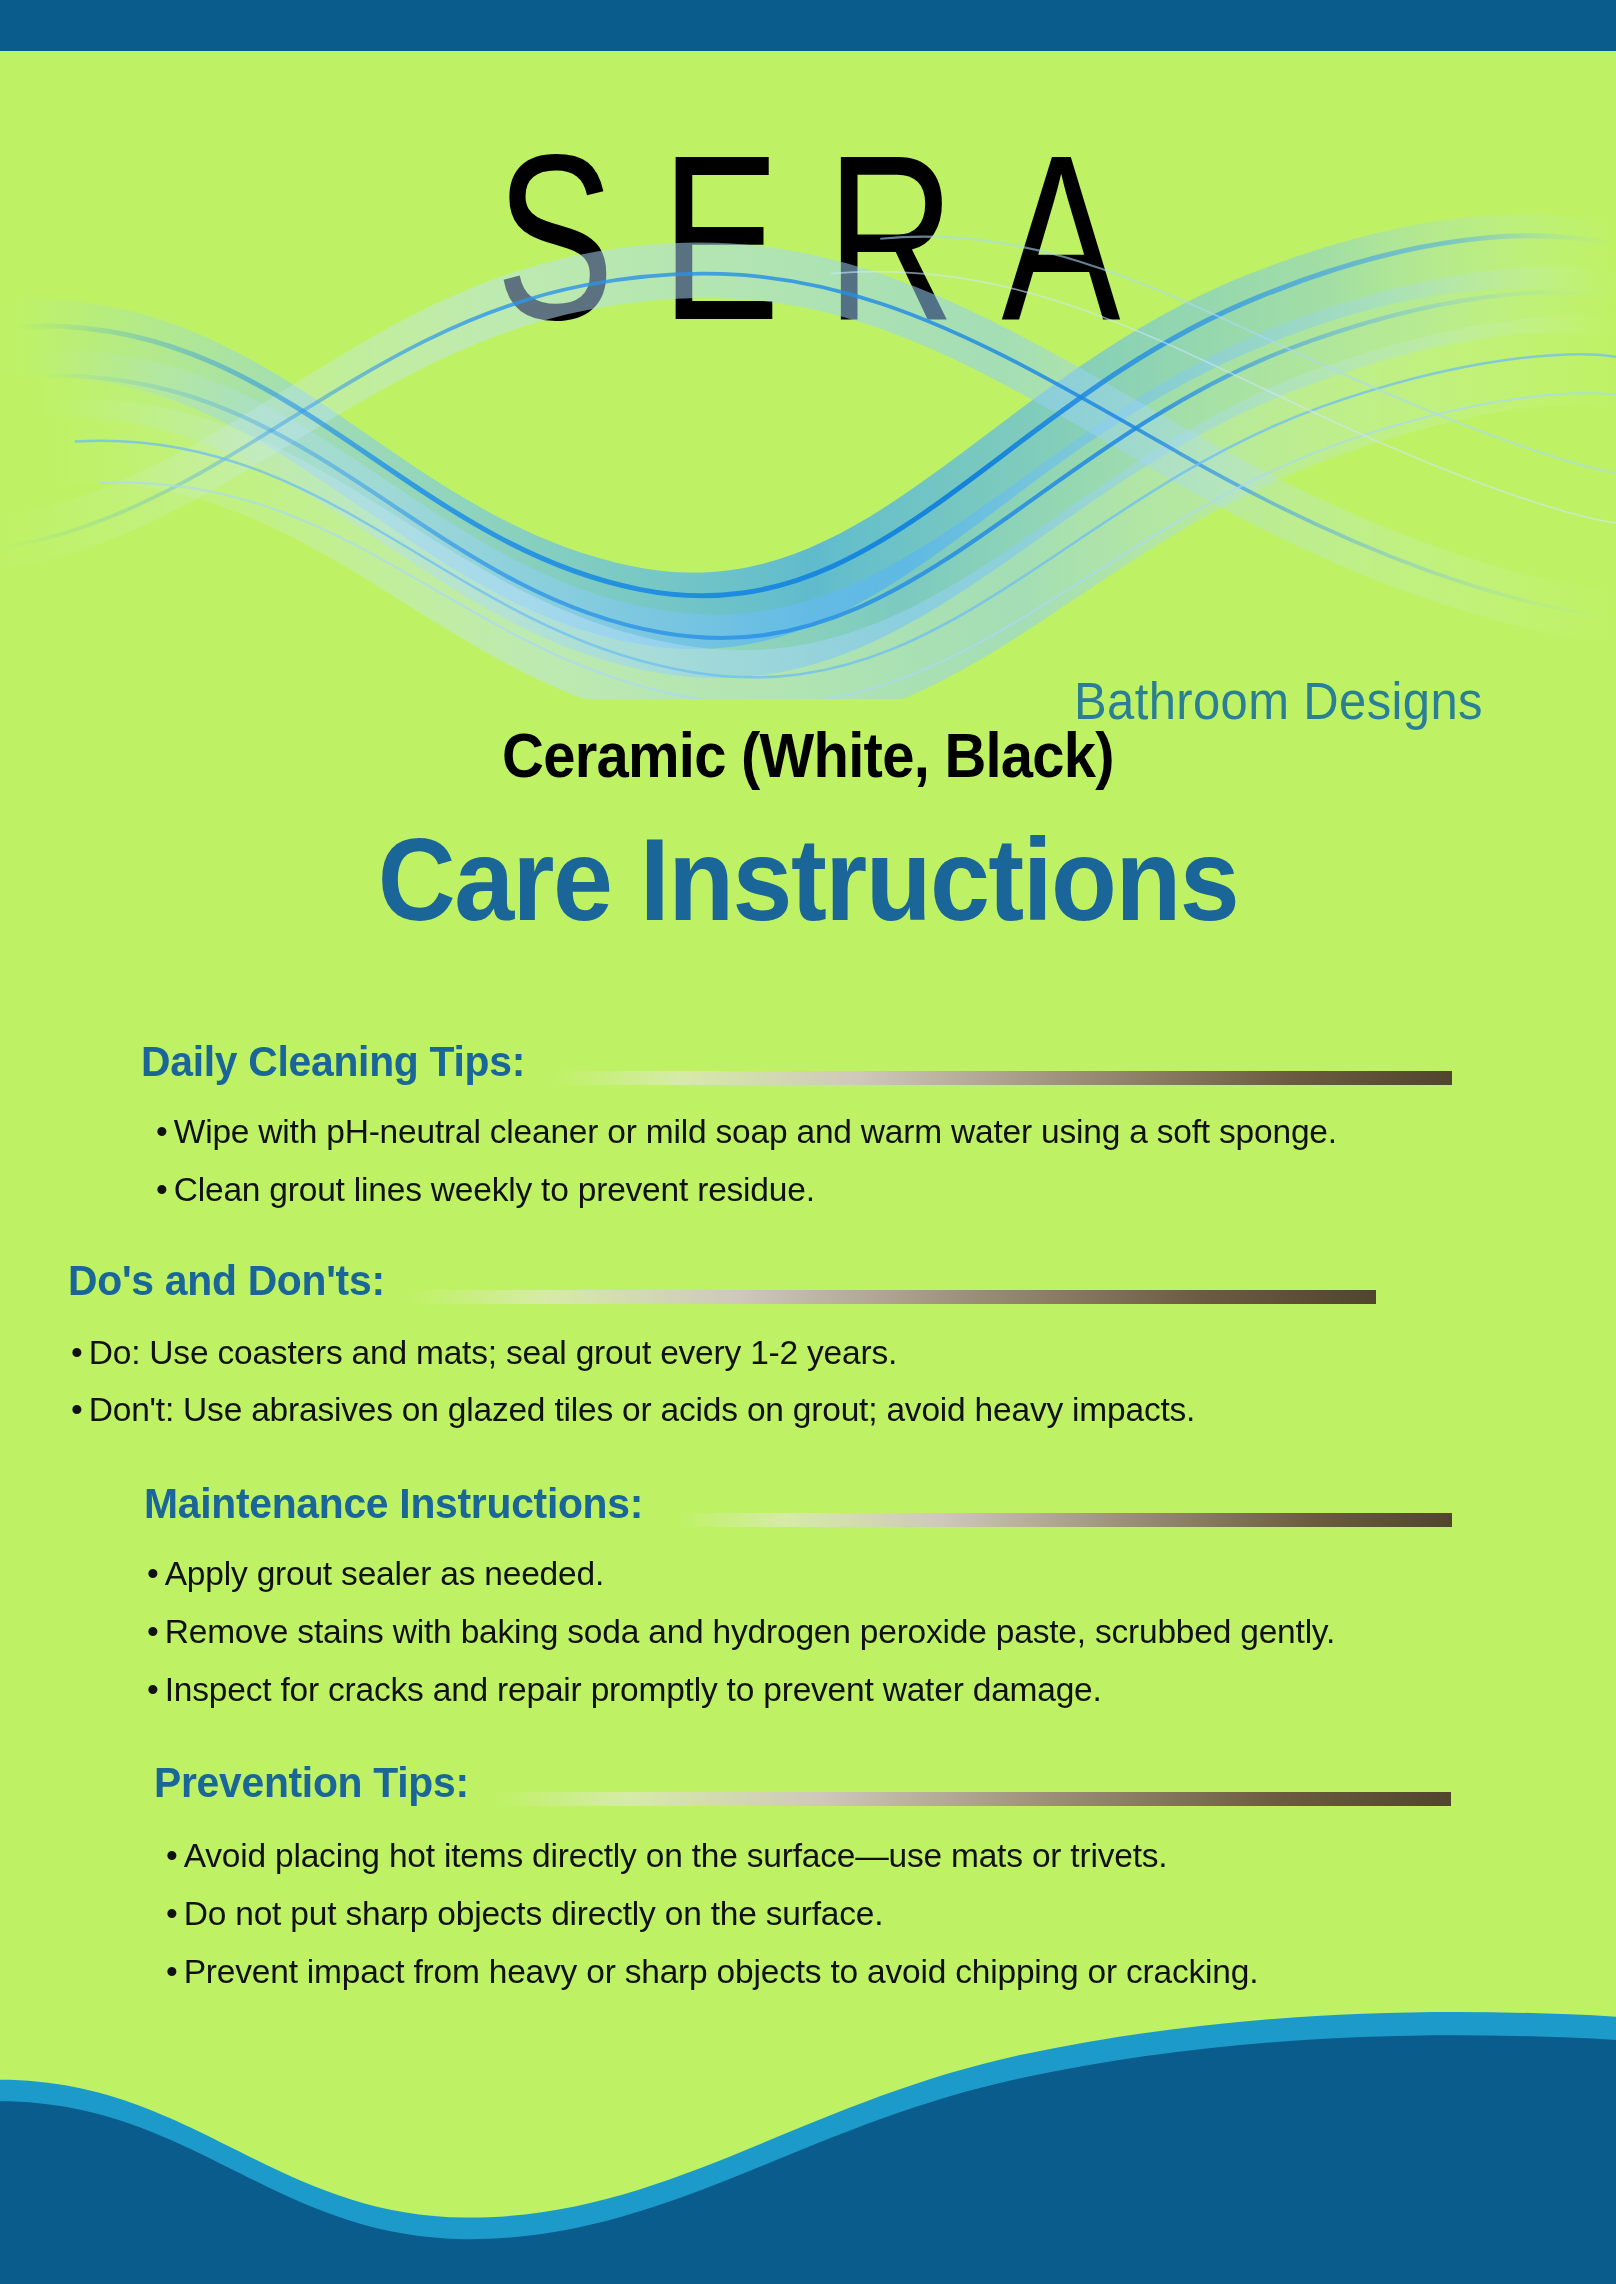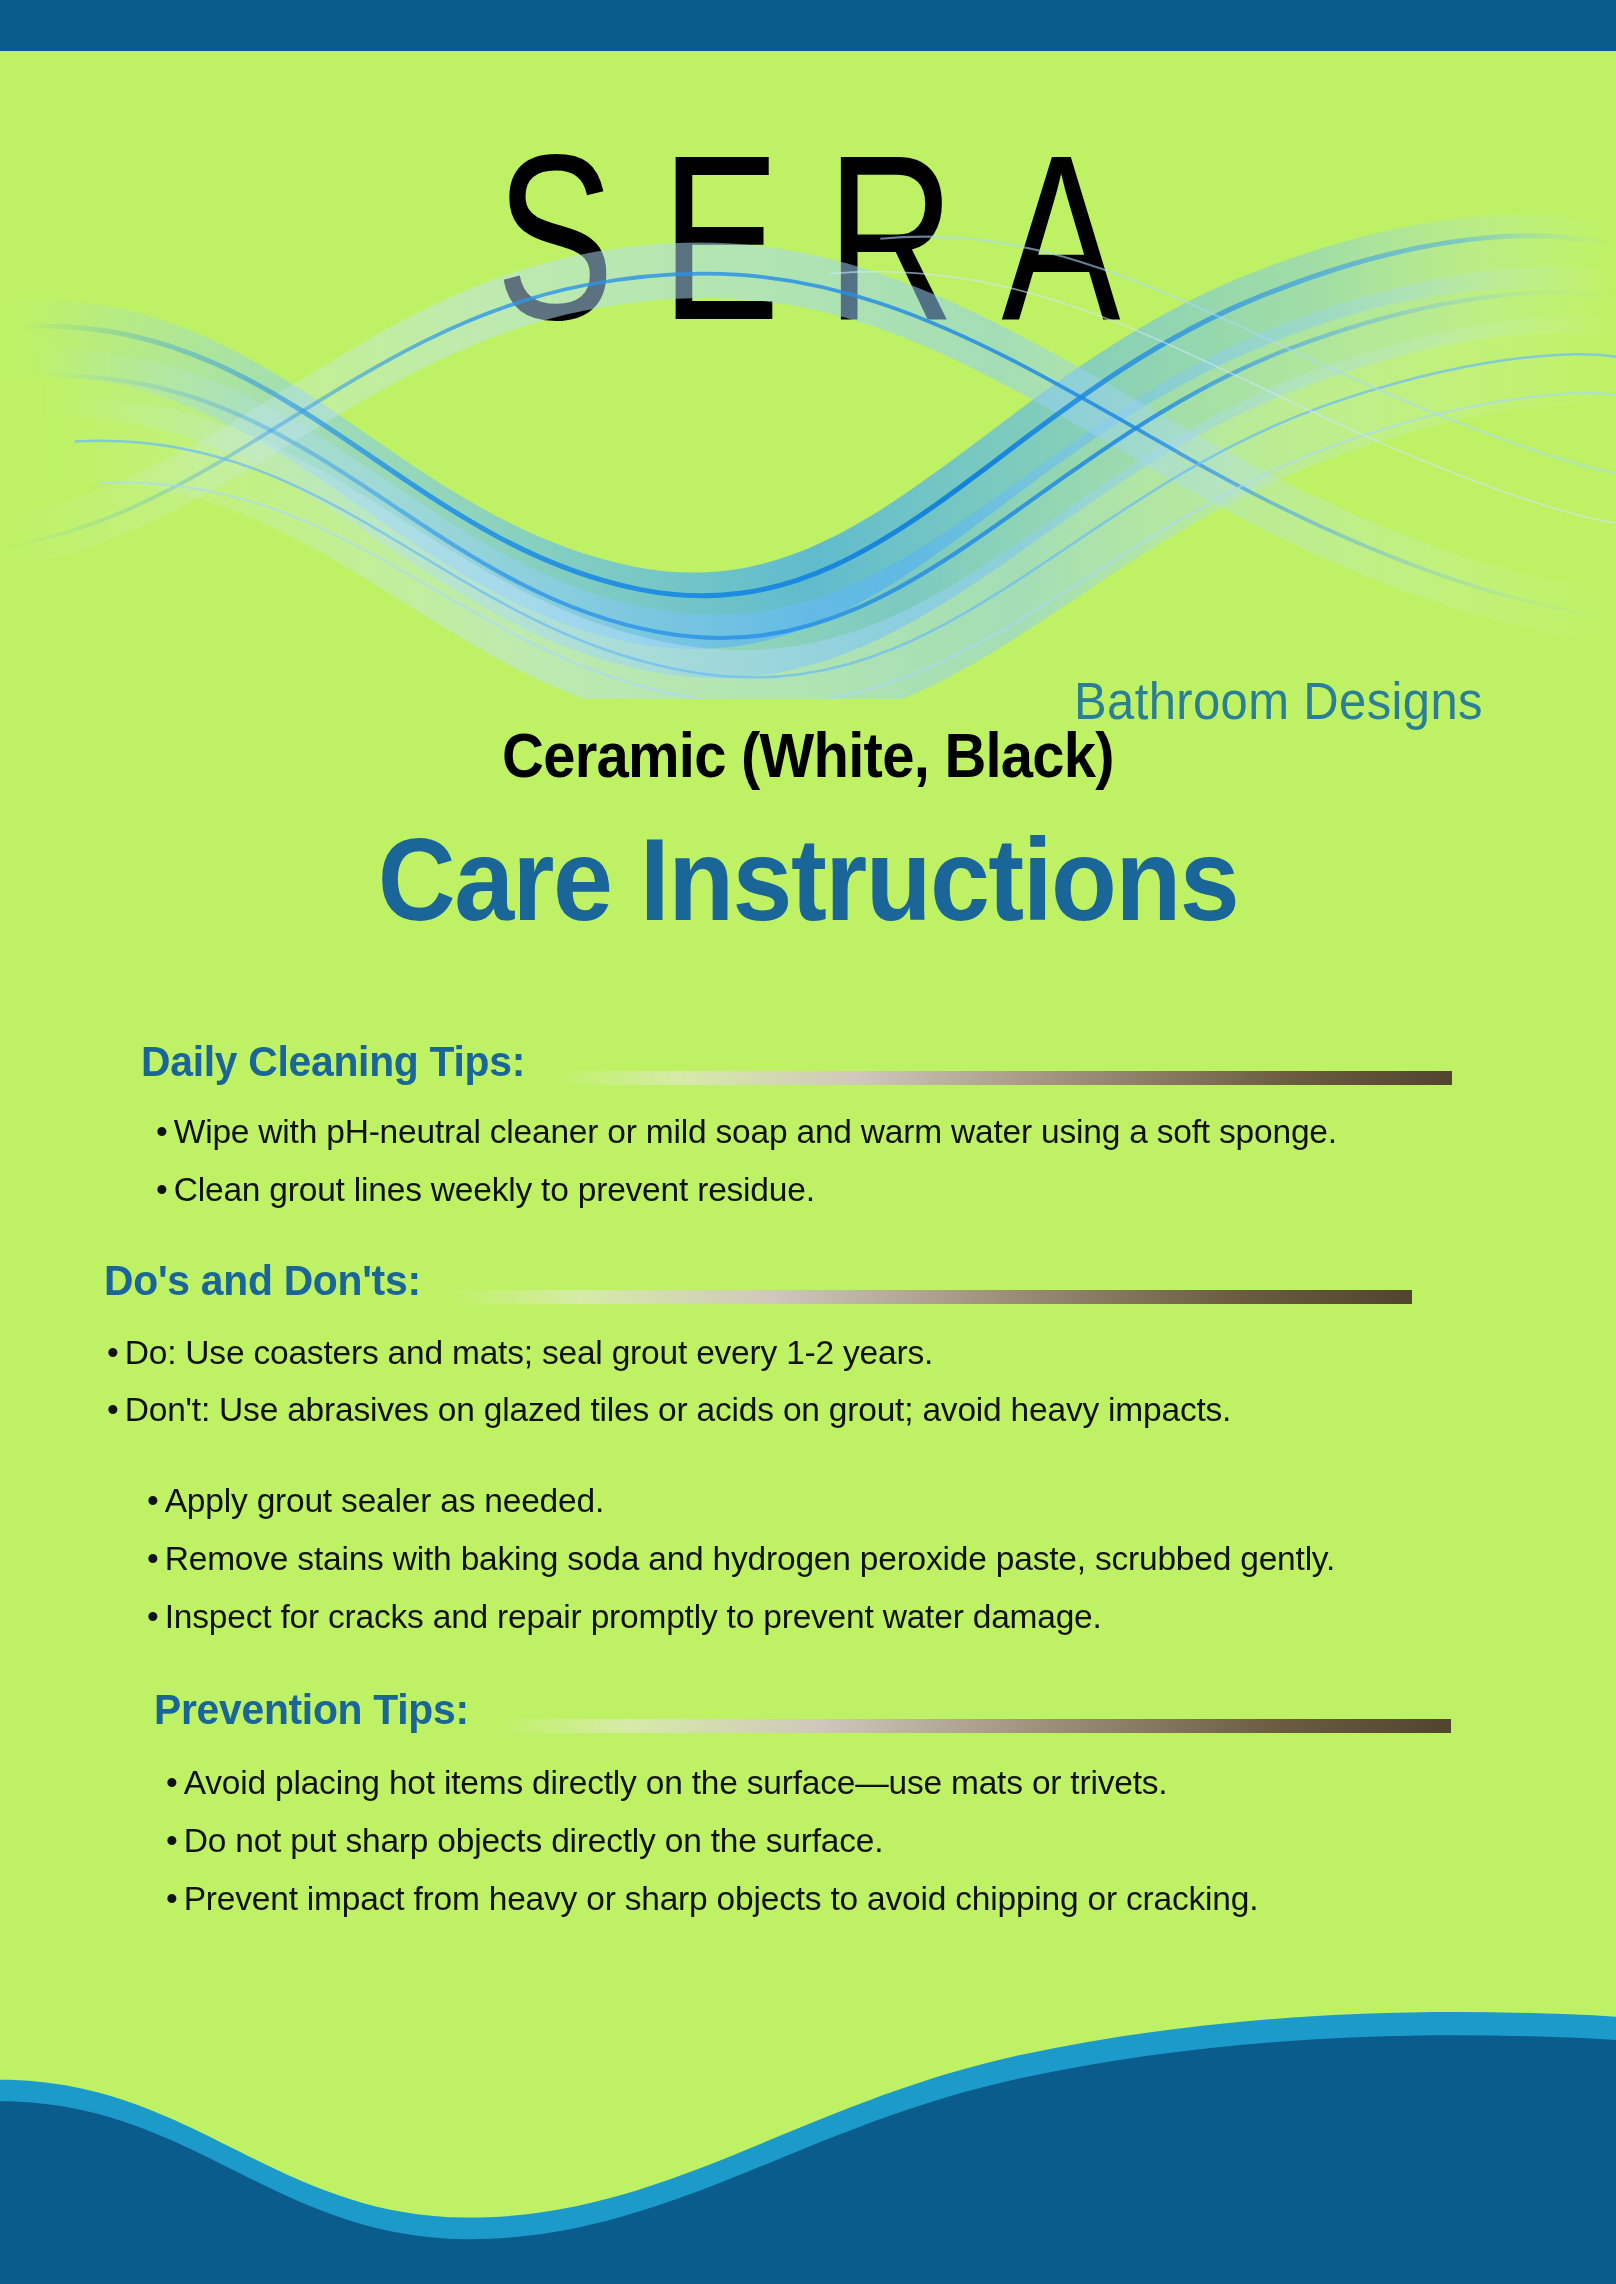--- a/index.html
+++ b/index.html
@@ -155,21 +155,21 @@
     width:18px;
     font-size:34px;
     line-height:1.26;
     color:#111111;
   }
   .bullet .txt { flex:1 1 auto; }
 
   
   #sec-daily       { margin-left:141px; width:1311px; }
   #sec-daily .bullets   { margin-left:15px; margin-top:25px; }
-  #sec-dos         { margin-left:104px; width:1308px; margin-top:45px; }
+  #sec-dos         { margin-left:68px; width:1308px; margin-top:45px; }
   #sec-dos .bullets     { margin-left:3.3px; margin-top:26.6px; }
   #sec-maint       { margin-left:144px; width:1308px; margin-top:48px; }
   #sec-maint .bullets   { margin-left:3.3px; margin-top:25px; }
   #sec-prev        { margin-left:154px; width:1297px; margin-top:47px; }
   #sec-prev .bullets    { margin-left:11.6px; margin-top:28px; }
 
   
   .footer-wave {
     position:absolute;
     left:0;
@@ -284,20 +284,24 @@
           <span class="txt">Do:  Use coasters and mats; seal grout every 1-2 years.</span>
         </div>
         <div class="bullet">
           <span class="dot">•</span>
           <span class="txt">Don't: Use abrasives on glazed tiles or acids on grout; avoid heavy impacts.</span>
         </div>
       </div>
     </div>
 
     <div class="section" id="sec-maint">
+      <div class="sec-head">
+        <div class="sec-title">Maintenance Instructions:</div>
+        <div class="sec-rule"></div>
+      </div>
       <div class="bullets">
         <div class="bullet">
           <span class="dot">•</span>
           <span class="txt">Apply grout sealer as needed.</span>
         </div>
         <div class="bullet">
           <span class="dot">•</span>
           <span class="txt">Remove stains with baking soda and hydrogen peroxide paste, scrubbed gently.</span>
         </div>
         <div class="bullet">

